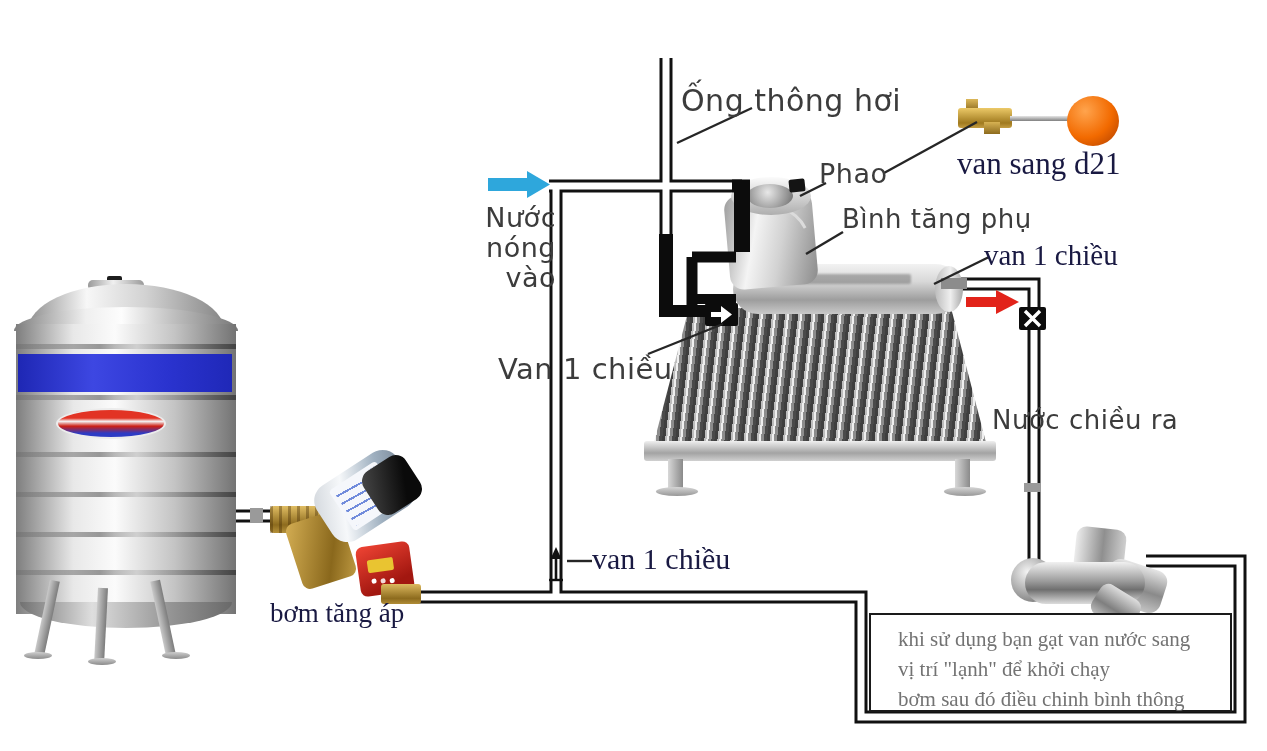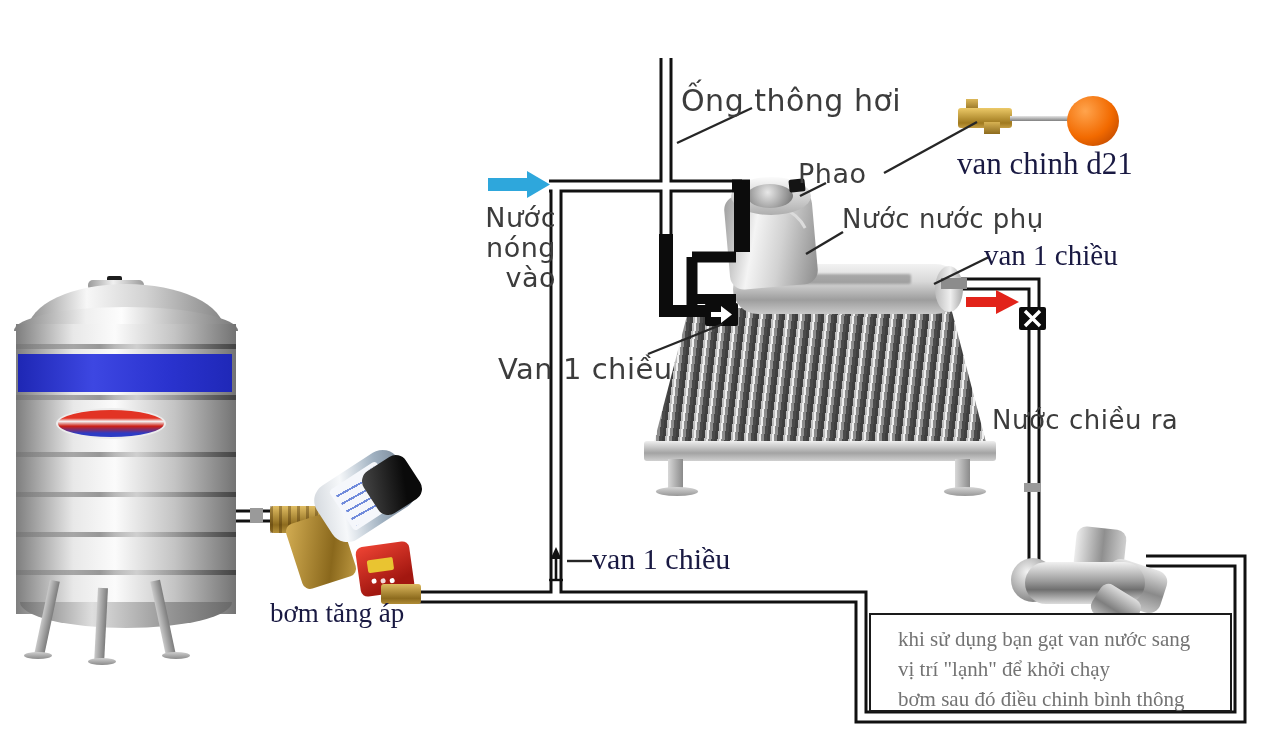--- a/index.html
+++ b/index.html
@@ -252,25 +252,25 @@
       <path d="M826 183 L800 196"></path>
       <path d="M843 232 L806 254"></path>
       <path d="M989 257 L934 284"></path>
       <path d="M648 354 L723 324"></path>
       <path d="M592 561 L567 561"></path>
     </g>
   </svg>
 
   <div class="lbl-sans" style="left:681px;top:83px;font-size:30px;text-align:center;">Ống thông hơi</div>
 
-  <div class="lbl-sans" style="left:798px;top:158px;font-size:27px;">Phao</div>
-
-  <div class="lbl-sans" style="left:842px;top:204px;font-size:26px;">Nước nước phụ</div>
-
-  <div class="lbl-serif" style="left:957px;top:146px;font-size:31px;">van chinh d21</div>
+  <div class="lbl-sans" style="left:819px;top:158px;font-size:27px;">Phao</div>
+
+  <div class="lbl-sans" style="left:842px;top:204px;font-size:26px;">Bình tăng phụ</div>
+
+  <div class="lbl-serif" style="left:957px;top:146px;font-size:31px;">van sang d21</div>
 
   <div class="lbl-serif" style="left:984px;top:239px;font-size:29px;">van 1 chiều</div>
 
   <div class="lbl-sans" style="left:468px;top:203px;width:88px;text-align:right;font-size:27px;line-height:30px;">
     <div>Nước</div>
     <div>nóng</div>
     <div>vào</div>
   </div>
 
   <div class="lbl-sans" style="left:498px;top:352px;font-size:29px;">Van 1 chiều</div>

